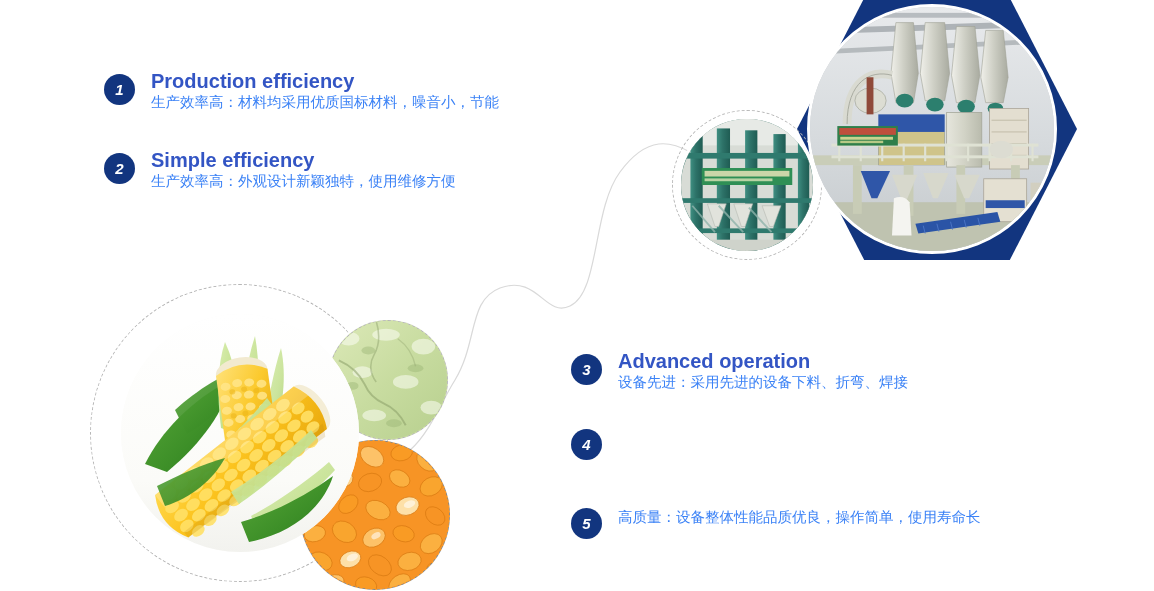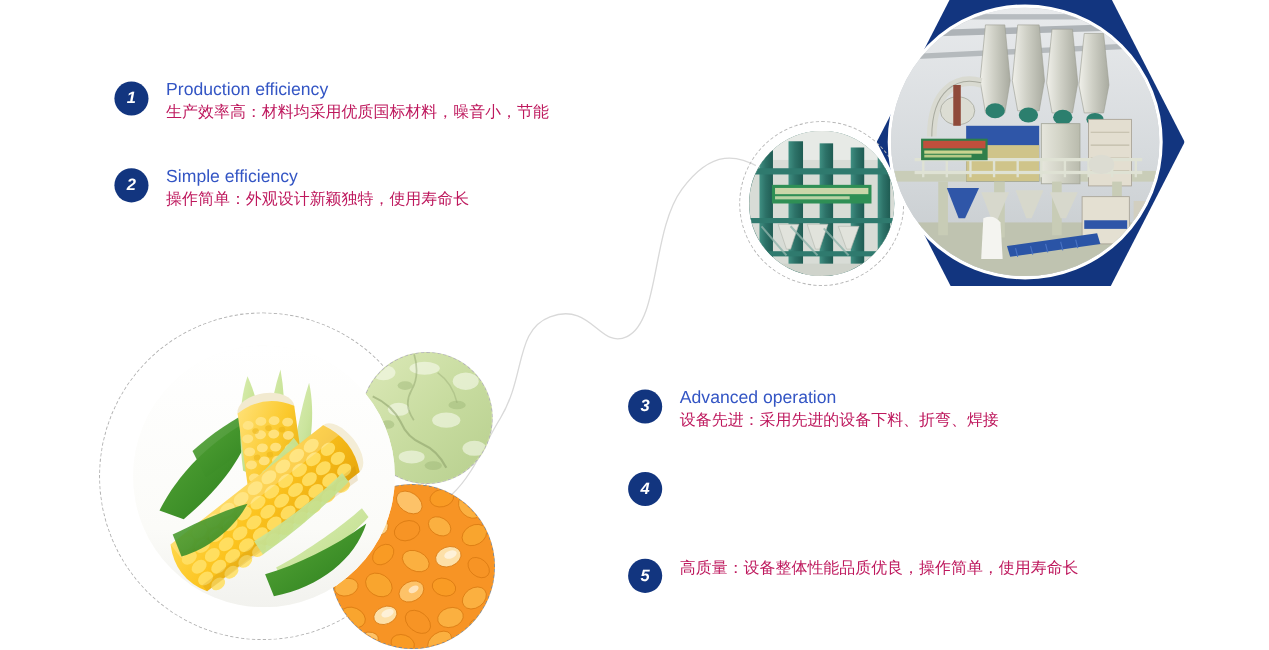--- a/index.html
+++ b/index.html
@@ -47,27 +47,27 @@
     flex: 0 0 auto;
     margin-top: 2px;
     letter-spacing: 0;
   }
   .ftext {
     margin-left: 16px;
     padding-top: 0px;
   }
   .ftitle {
     color: #3355c4;
-    font-size: 16px;
+    font-size: 20px;
     line-height: 19px;
     white-space: nowrap;
-    font-weight: normal;
+    font-weight: bold;
   }
   .fdesc {
-    color: #be185d;
+    color: #3b82f6;
     font-size: 14.5px;
     line-height: 21px;
     white-space: nowrap;
     margin-top: 1px;
     font-family: Liberation Sans, sans-serif;
   }
 
   
   #feature-1 { left: 104px; top: 72px; }
   #feature-2 { left: 104px; top: 151px; }
@@ -603,21 +603,21 @@
     <div class="ftext">
       <div class="ftitle">Production efficiency</div>
       <div class="fdesc">生产效率高：材料均采用优质国标材料，噪音小，节能</div>
     </div>
   </div>
 
   <div class="feature" id="feature-2">
     <div class="badge">2</div>
     <div class="ftext">
       <div class="ftitle">Simple efficiency</div>
-      <div class="fdesc">操作简单：外观设计新颖独特，使用寿命长</div>
+      <div class="fdesc">生产效率高：外观设计新颖独特，使用维修方便</div>
     </div>
   </div>
 
   <div class="feature" id="feature-3">
     <div class="badge">3</div>
     <div class="ftext">
       <div class="ftitle">Advanced operation</div>
       <div class="fdesc">设备先进：采用先进的设备下料、折弯、焊接</div>
     </div>
   </div>

